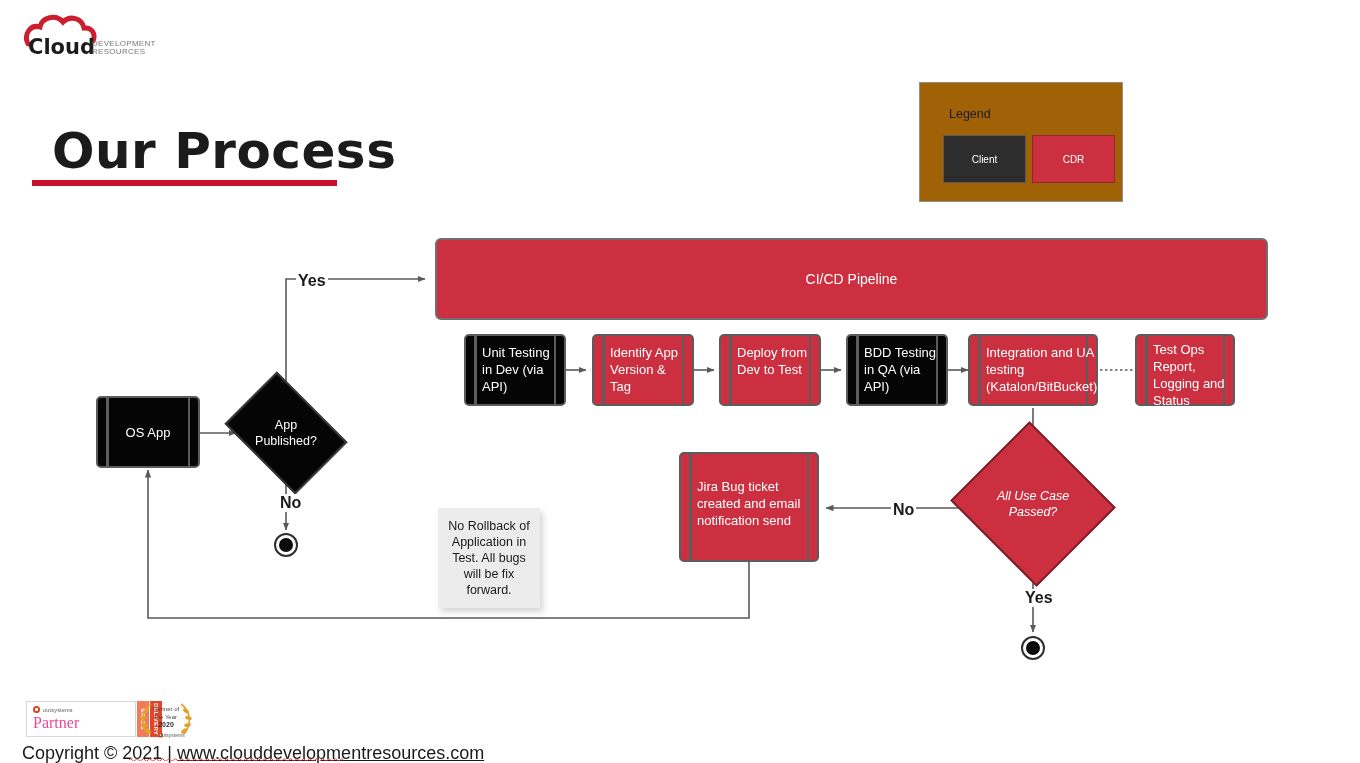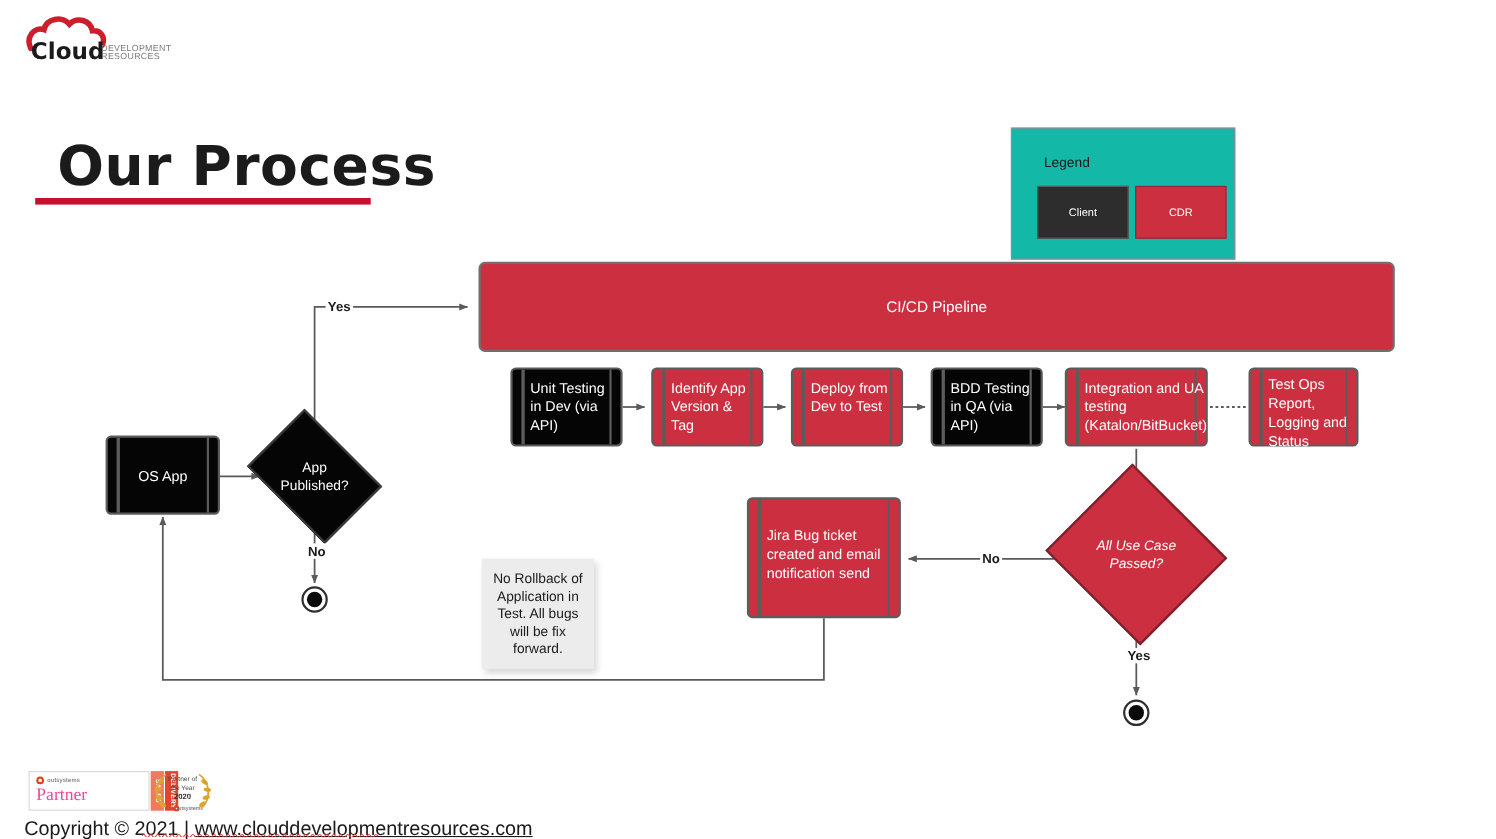--- a/index.html
+++ b/index.html
@@ -44,24 +44,24 @@
     top: 180px;
     width: 305px;
     height: 6px;
     background: #c8102e;
   }
 
   
   #legend-box {
     position: absolute;
     left: 919px;
-    top: 116px;
+    top: 82px;
     width: 204px;
     height: 120px;
-    background: #14b8a6;
+    background: #a16207;
     border: 1.5px solid #8f8f8f;
     box-sizing: border-box;
   }
   #legend-title {
     position: absolute;
     left: 29px;
     top: 24px;
     font-size: 12.5px;
     color: #1a1a1a;
   }
@@ -192,21 +192,21 @@
   .endnode .dot {
     position: absolute;
     left: 5px; top: 5px; right: 5px; bottom: 5px;
     border-radius: 50%;
     background: #0a0a0a;
   }
 
   
   .edge-label {
     position: absolute;
-    font-size: 12px;
+    font-size: 16px;
     font-weight: bold;
     color: #1a1a1a;
     background: #ffffff;
     padding: 0 2px;
     white-space: nowrap;
   }
 
   
   #footer-badges { position: absolute; left: 26px; top: 699px; height: 40px; }
   #badge-partner {

